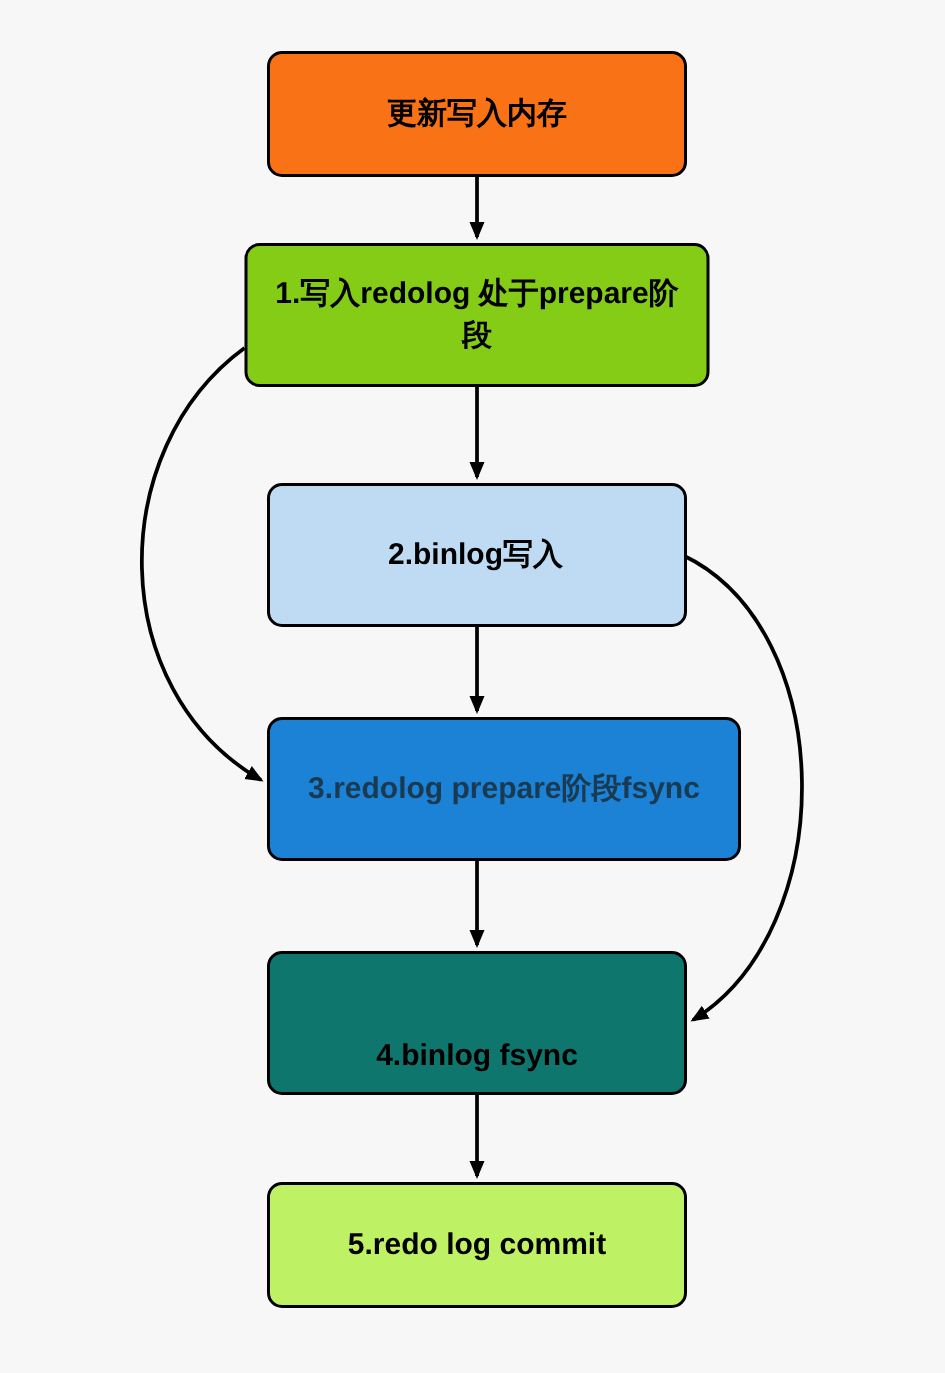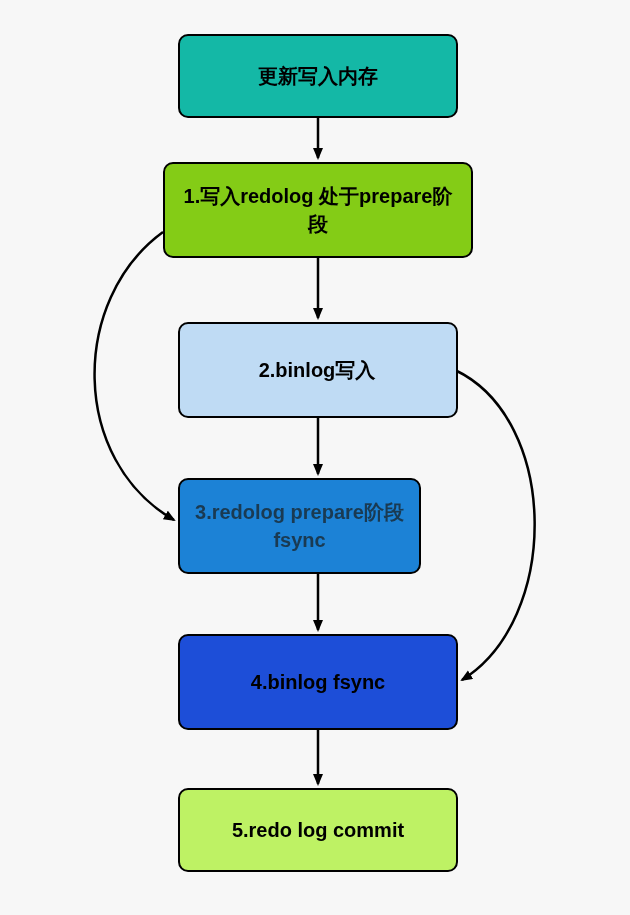--- a/index.html
+++ b/index.html
@@ -22,25 +22,25 @@
     align-items: center;
     justify-content: center;
     text-align: center;
     border: 2px solid #000;
     border-radius: 10px;
     font-weight: 700;
     padding: 10px 14px;
     line-height: 1.4;
     font-size: 20px;
   }
-  .node.gray   { background: #14b8a6; color: #000; }
+  .node.gray   { background: #f97316; color: #000; }
   .node.orange { background: #84cc16; color: #000; }
   .node.lblue  { background: #bfdbf4; color: #000; }
   .node.blue   { background: #1c82d6; color: #1a3a52; }
-  .node.tan    { background: #1d4ed8; color: #000; }
+  .node.tan    { background: #0f766e; color: #000; align-items: flex-end; }
   .node.yellow { background: #bef264; color: #000; }
   svg.arrows {
     position: absolute;
     left: 0; top: 0;
     width: 630px;
     height: 915px;
     pointer-events: none;
   }
 </style>
 </head>
@@ -71,21 +71,21 @@
   </div>
 
   <div class="node orange" style="left:163px; top:162px; width:310px; height:96px;">
     <span>1.写入redolog 处于prepare阶段</span>
   </div>
 
   <div class="node lblue" style="left:178px; top:322px; width:280px; height:96px;padding-left:12px;">
     <span>2.binlog写入</span>
   </div>
 
-  <div class="node blue" style="left:178px; top:478px; width:243px; height:96px;">
+  <div class="node blue" style="left:178px; top:478px; width:316px; height:96px;">
     <span>3.redolog prepare阶段fsync</span>
   </div>
 
   <div class="node tan" style="left:178px; top:634px; width:280px; height:96px;">
     <span>4.binlog fsync</span>
   </div>
 
   <div class="node yellow" style="left:178px; top:788px; width:280px; height:84px;">
     <span>5.redo log commit</span>
   </div>

